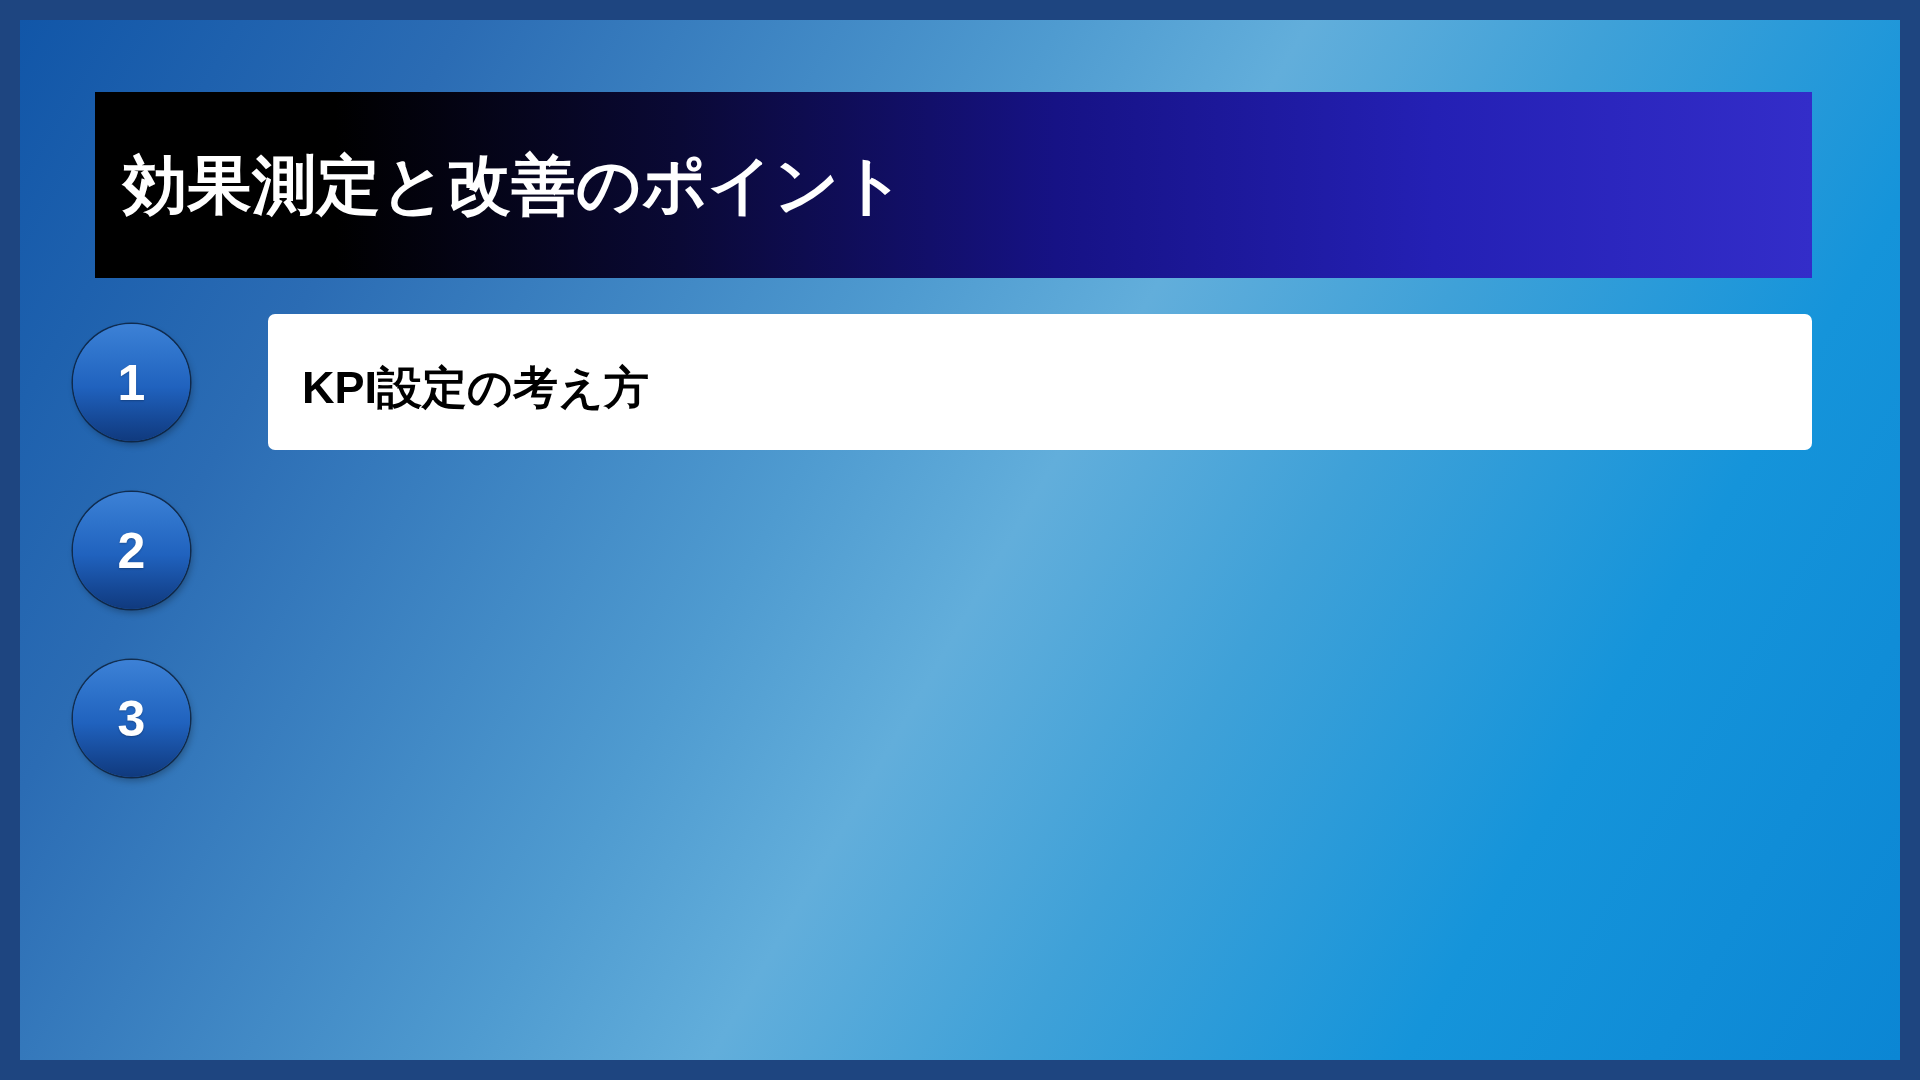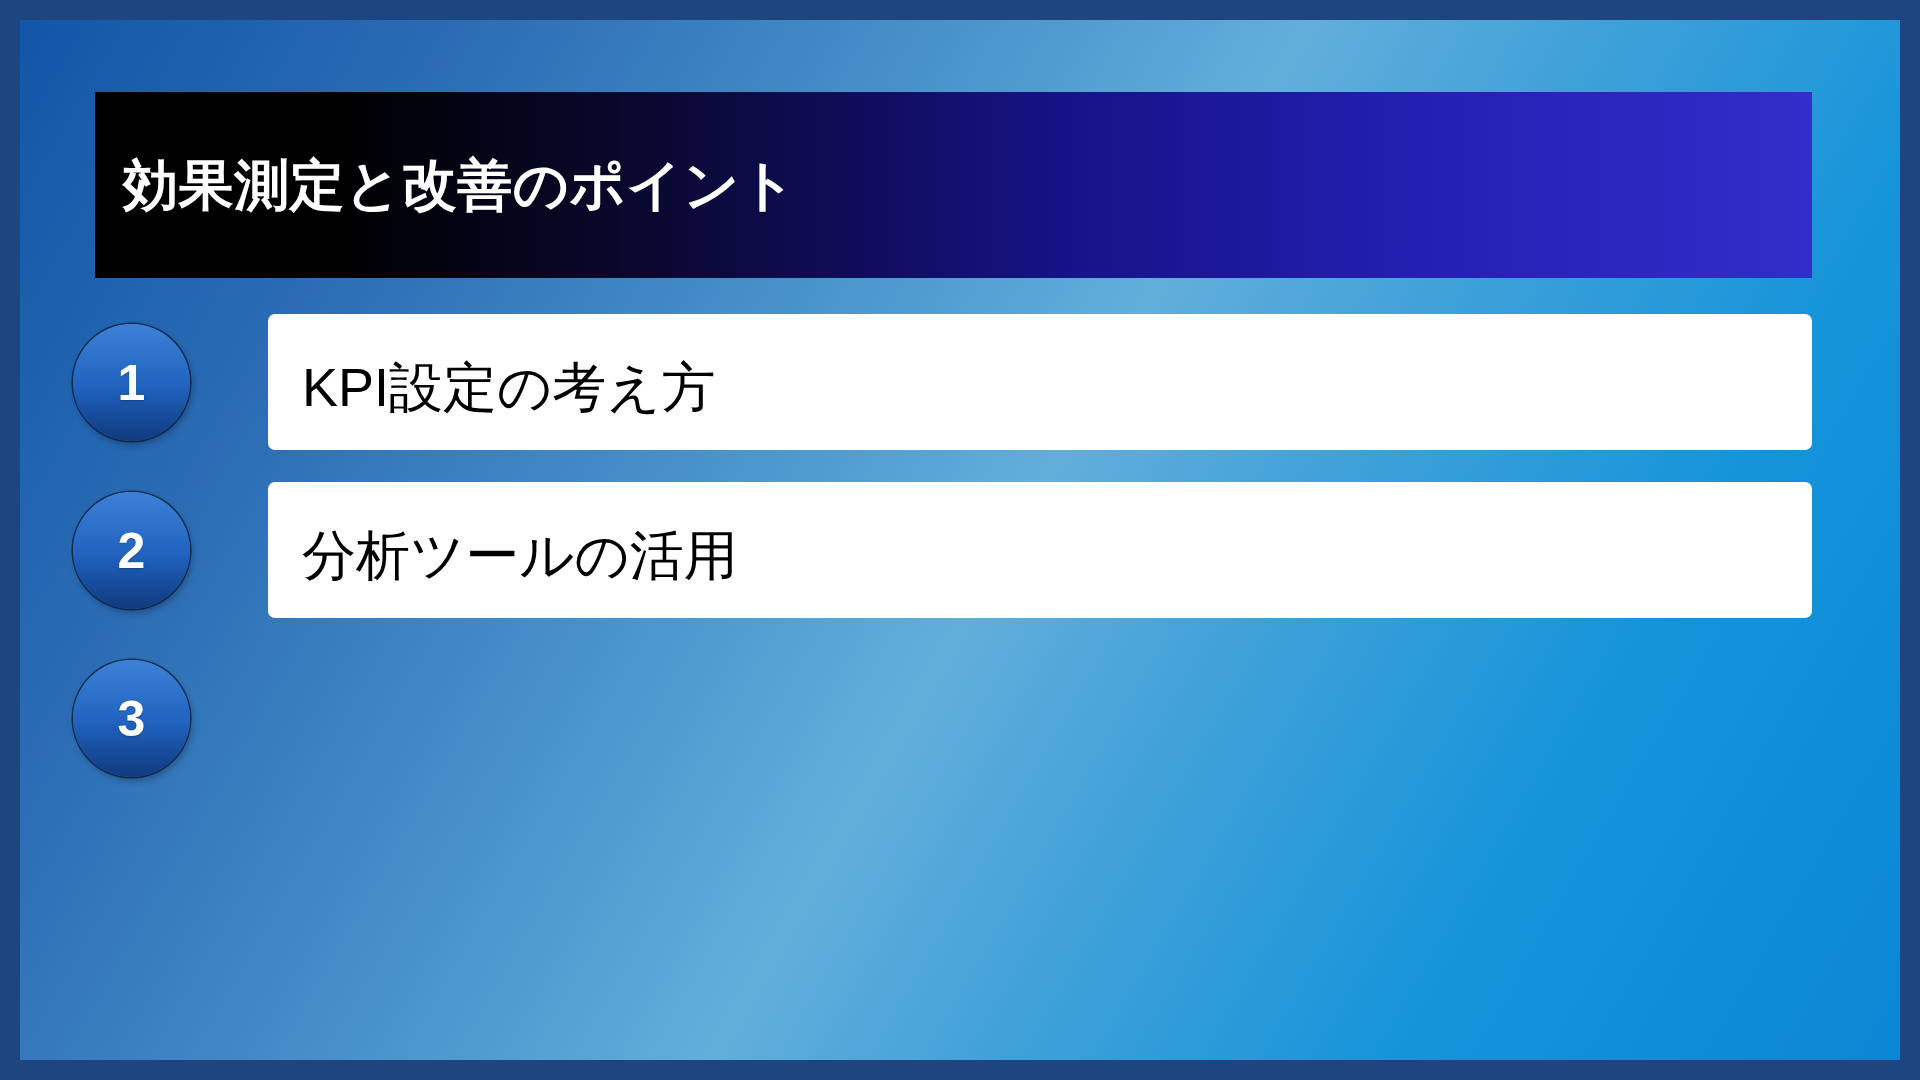--- a/index.html
+++ b/index.html
@@ -54,21 +54,21 @@
         #000000 14%,
         #0a0935 34%,
         #161285 56%,
         #2420b4 78%,
         #332dc9 100%);
     display: flex;
     align-items: center;
   }
   .title-text {
     color: #ffffff;
-    font-size: 55px;
+    font-size: 64px;
     font-weight: bold;
     letter-spacing: 0.5px;
     padding-left: 28px;
     line-height: 1.1;
     white-space: nowrap;
   }
 
   
   .items {
     position: absolute;
@@ -121,22 +121,22 @@
     top: 10px;
     right: 88px;
     height: 136px;
     background: #ffffff;
     border-radius: 7px;
     display: flex;
     align-items: center;
   }
   .item-card-text {
     color: #000000;
-    font-size: 54px;
-    font-weight: normal;
+    font-size: 45px;
+    font-weight: bold;
     padding-left: 34px;
     line-height: 1.2;
     white-space: nowrap;
     margin-top: 11px;
   }
 </style>
 </head>
 <body>
 
 <div class="slide">
@@ -154,23 +154,20 @@
         </div>
         <div class="item-card">
           <div class="item-card-text">KPI設定の考え方</div>
         </div>
       </div>
 
       <div class="item-row">
         <div class="num-badge">
           <span>2</span>
         </div>
-        <div class="item-card">
-          <div class="item-card-text">分析ツールの活用</div>
-        </div>
       </div>
 
       <div class="item-row">
         <div class="num-badge">
           <span>3</span>
         </div>
       </div>
 
     </div>
   </div>

